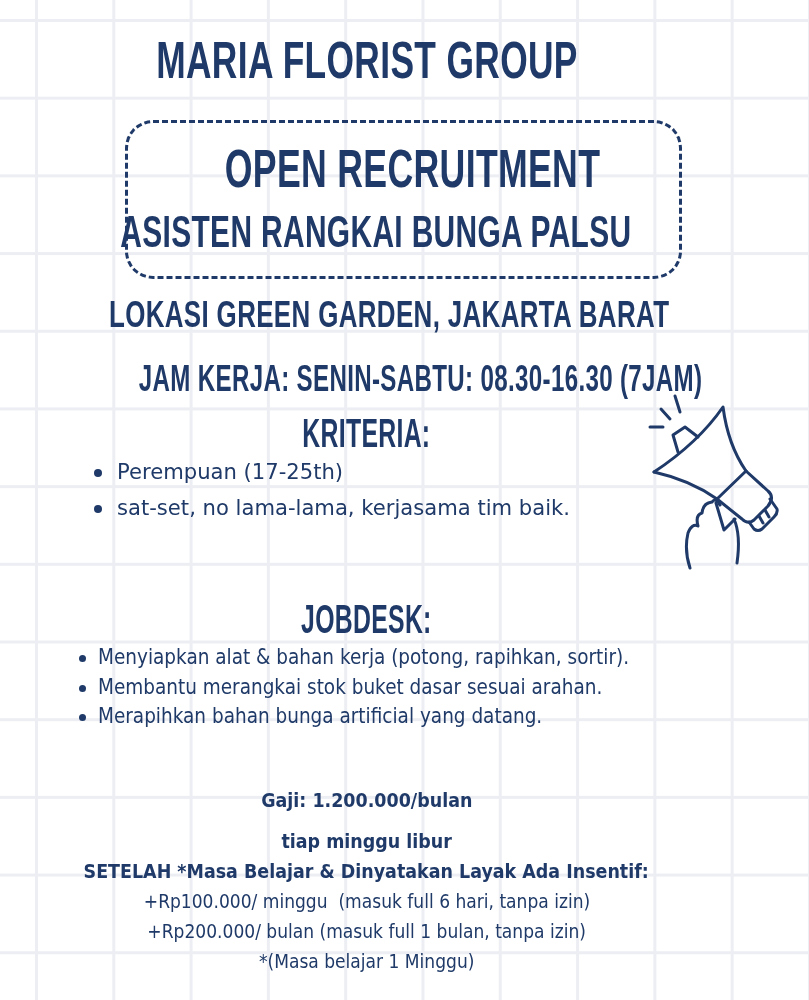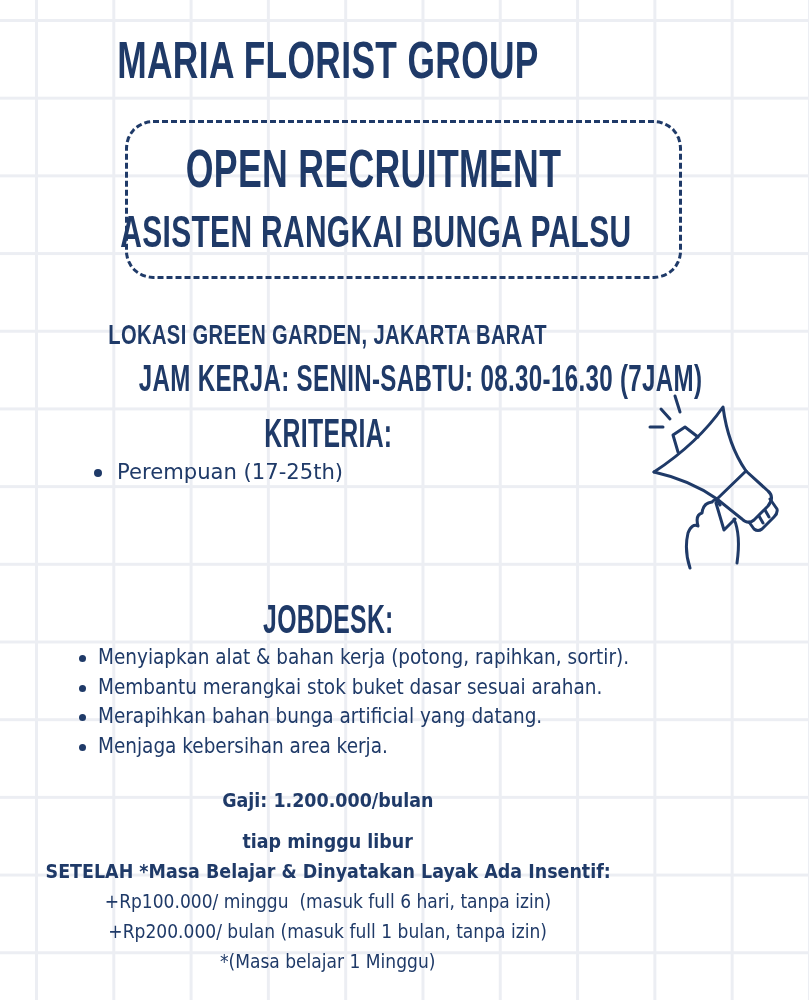--- a/index.html
+++ b/index.html
@@ -8,40 +8,40 @@
     background-color: #ffffff;
     background-image:
       linear-gradient(to right, #eceef3 0, #eceef3 3px, transparent 3px),
       linear-gradient(to bottom, #eceef3 0, #eceef3 3px, transparent 3px);
     background-size: 77.3px 77.7px;
     background-position: 35px 19px;
     font-family: "DejaVu Sans", sans-serif;
     color: #1f3a68;
   }
   .center-line {
-    position: absolute; left: 0; width: 656px; text-align: center; white-space: nowrap;
+    position: absolute; left: 0; width: 733px; text-align: center; white-space: nowrap;
   }
   .condensed {
     display: inline-block;
     font-family: "Liberation Sans", sans-serif;
     font-weight: 700;
     transform-origin: center center;
     letter-spacing: 0.5px;
   }
   .title { top: 30px; font-size: 52px; line-height: 60px; }
   .title .condensed { transform: scaleX(0.68); }
   .box {
     position: absolute; left: 125px; top: 120px; width: 557px; height: 159px;
     border: 3px dashed #1f3a68; border-radius: 28px; box-sizing: border-box;
   }
   .open { top: 138px; font-size: 54px; line-height: 60px; padding-left: 46px; }
   .open .condensed { transform: scaleX(0.66); }
   .asisten { top: 207px; font-size: 44px; line-height: 50px; }
   .asisten .condensed { transform: scaleX(0.68); }
-  .lokasi { top: 312px; font-size: 28px; line-height: 46px; }
+  .lokasi { top: 292px; font-size: 36px; line-height: 46px; }
   .lokasi .condensed { transform: scaleX(0.72); }
   .jam { top: 357px; font-size: 36px; line-height: 44px; }
   .jam .condensed { transform: scaleX(0.67); }
   .kriteria-h { top: 411px; font-size: 40px; line-height: 44px; }
   .kriteria-h .condensed { transform: scaleX(0.62); }
   .jobdesk-h { top: 597px; font-size: 40px; line-height: 44px; }
   .jobdesk-h .condensed { transform: scaleX(0.62); }
 
   ul.list { position: absolute; margin: 0; padding: 0; list-style: none; }
   ul.list li { position: relative; white-space: nowrap; }
@@ -90,20 +90,21 @@
 </div>
 <div class="center-line jam">
   <span class="condensed">JAM KERJA: SENIN-SABTU: 08.30-16.30 (7JAM)</span>
 </div>
 
 <div class="center-line kriteria-h">
   <span class="condensed">KRITERIA:</span>
 </div>
 <ul class="list kriteria-list">
   <li><span class="dot"></span><span class="txt">Perempuan (17-25th)</span></li>
+  <li><span class="dot"></span><span class="txt">sat-set, no lama-lama, kerjasama tim baik.</span></li>
 </ul>
 
 <svg class="megaphone" viewBox="0 0 150 185" fill="none" stroke="#1f3a68" stroke-width="3" stroke-linecap="round" stroke-linejoin="round">
 
   <line x1="35" y1="11" x2="40" y2="27"></line>
   <line x1="21" y1="24" x2="30" y2="34"></line>
   <line x1="10" y1="42" x2="23" y2="42"></line>
 
   <path d="M38 67 L33 50 L45 42 L58 52"></path>
 
@@ -122,21 +123,20 @@
   <path d="M94 134 Q101 150 97 178"></path>
 </svg>
 
 <div class="center-line jobdesk-h">
   <span class="condensed">JOBDESK:</span>
 </div>
 <ul class="list jobdesk-list">
   <li><span class="dot"></span><span class="txt">Menyiapkan alat &amp; bahan kerja (potong, rapihkan, sortir).</span></li>
   <li><span class="dot"></span><span class="txt">Membantu merangkai stok buket dasar sesuai arahan.</span></li>
   <li><span class="dot"></span><span class="txt">Merapihkan bahan bunga artificial yang datang.</span></li>
-  <li><span class="dot"></span><span class="txt">Menjaga kebersihan area kerja.</span></li>
 </ul>
 
 <div class="center-line pay gaji">
   <span class="sb">Gaji: 1.200.000/bulan</span>
 </div>
 <div class="center-line pay libur">
   <span class="sb">tiap minggu libur</span>
 </div>
 <div class="center-line pay setelah">
   <span class="sb">SETELAH *Masa Belajar &amp; Dinyatakan Layak Ada Insentif:</span>

